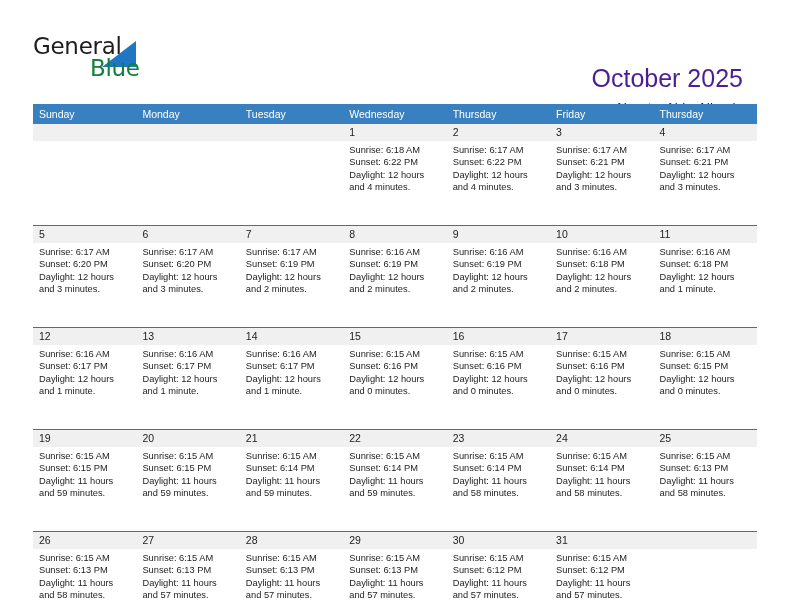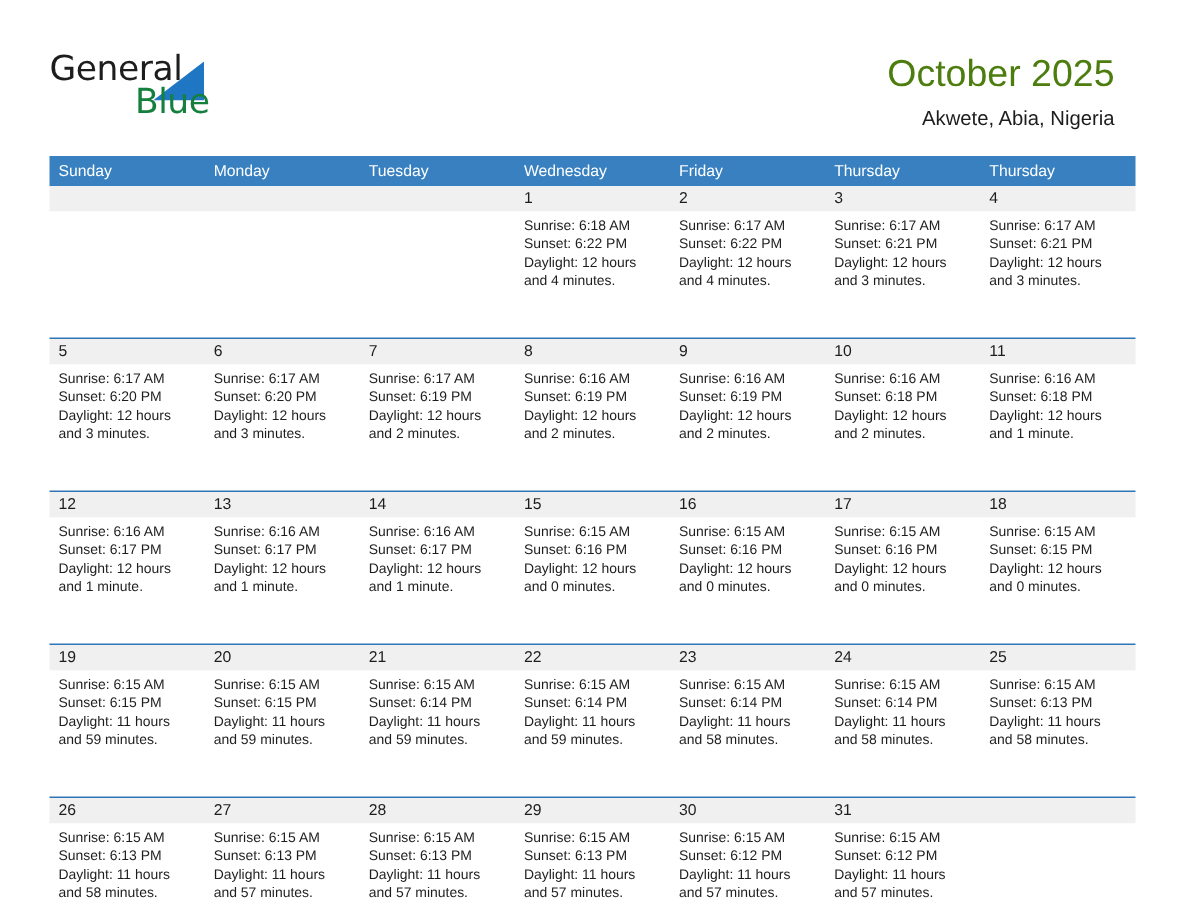--- a/index.html
+++ b/index.html
@@ -65,24 +65,25 @@
   }
 
   .title-block {
     position: absolute;
     right: 35px;
     top: 34px;
     text-align: right;
   }
   .cal-title {
     font-size: 25px;
-    color: #4d7c0f;
+    color: #4c1d95;
     font-weight: 400;
     line-height: 30px;
     white-space: nowrap;
+    margin-top: 29px;
   }
   .cal-subtitle {
     margin-top: 7px;
     font-size: 13.5px;
     color: #1d1d1d;
     font-weight: 400;
     line-height: 16px;
     white-space: nowrap;
   }
 
@@ -167,22 +168,22 @@
     </div>
 
   </div>
 
   <div class="calendar">
     <div class="dow-row">
       <div class="dow-cell">Sunday</div>
       <div class="dow-cell">Monday</div>
       <div class="dow-cell">Tuesday</div>
       <div class="dow-cell">Wednesday</div>
+      <div class="dow-cell">Thursday</div>
       <div class="dow-cell">Friday</div>
-      <div class="dow-cell">Thursday</div>
       <div class="dow-cell">Thursday</div>
     </div>
 
     <div id="weeks-container">
         <div class="week-row">
           <div class="date-strip">
             <div class="date-num"></div>
             <div class="date-num"></div>
             <div class="date-num"></div>
             <div class="date-num">1</div>

